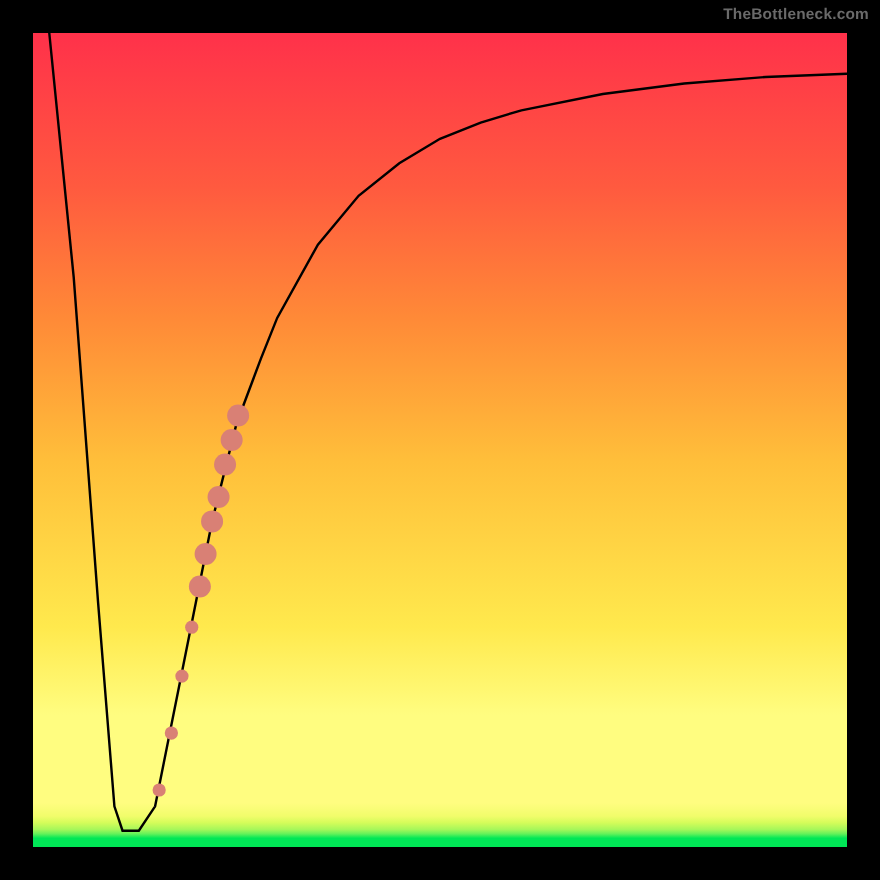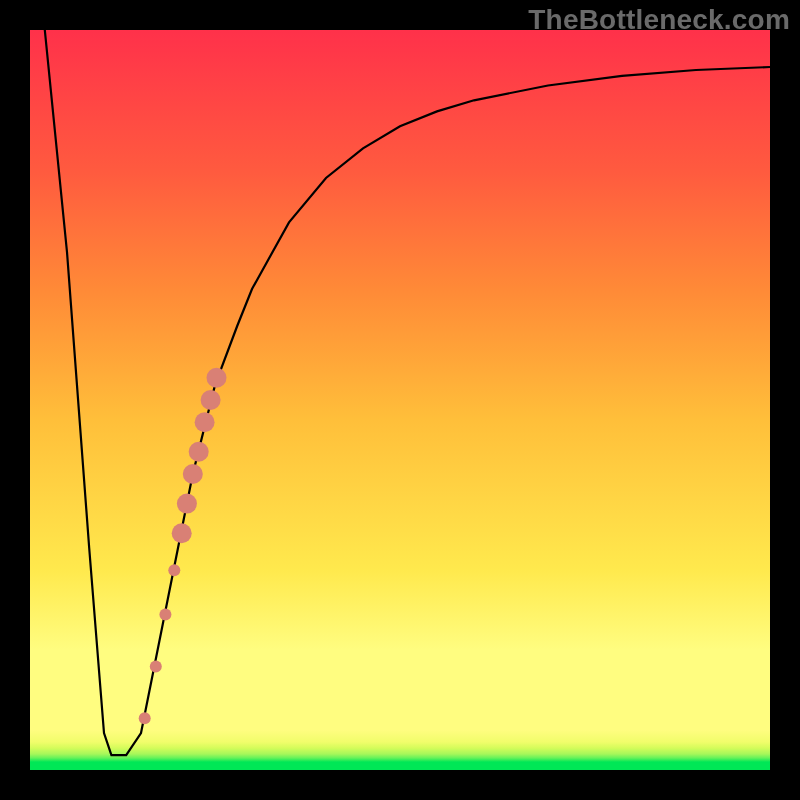--- a/index.html
+++ b/index.html
@@ -38,21 +38,21 @@
       #ff8a37 480px,
       #ff5a3f 600px,
       #ff314a 740px
     );
   }
   .watermark {
     position: absolute;
     top: 4px;
     right: 10px;
     font-family: Arial, Helvetica, sans-serif;
-    font-size: 28px;
+    font-size: 14px;
     font-weight: 600;
     color: #6a6a6a;
     letter-spacing: 0.2px;
     user-select: none;
     text-align: right;
   }
   svg.curve {
     position: absolute;
     left: 0; top: 0;
     width: 740px; height: 740px;

